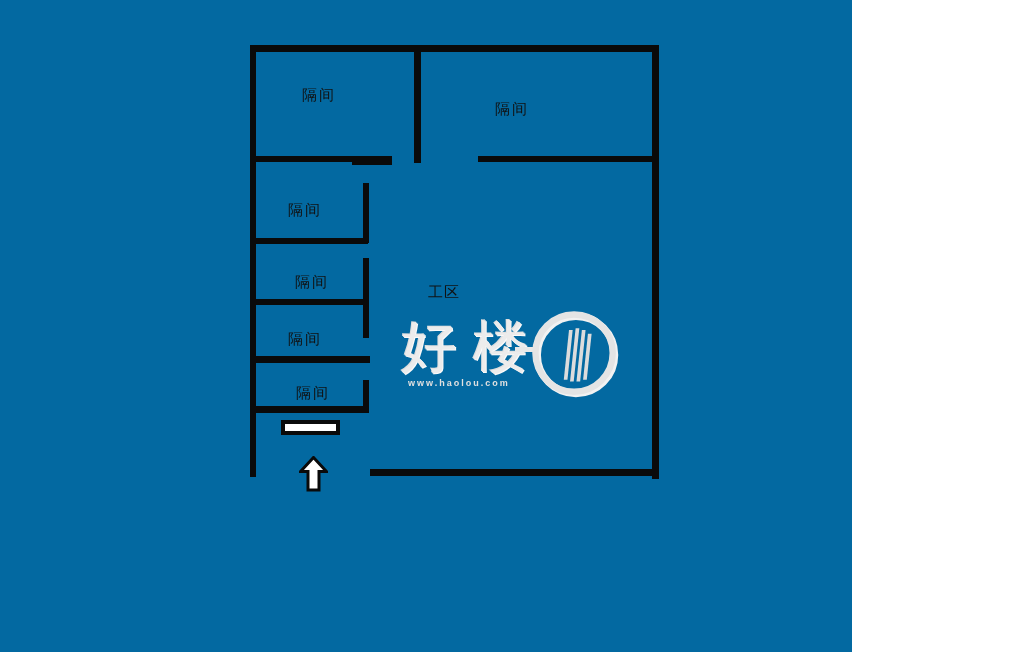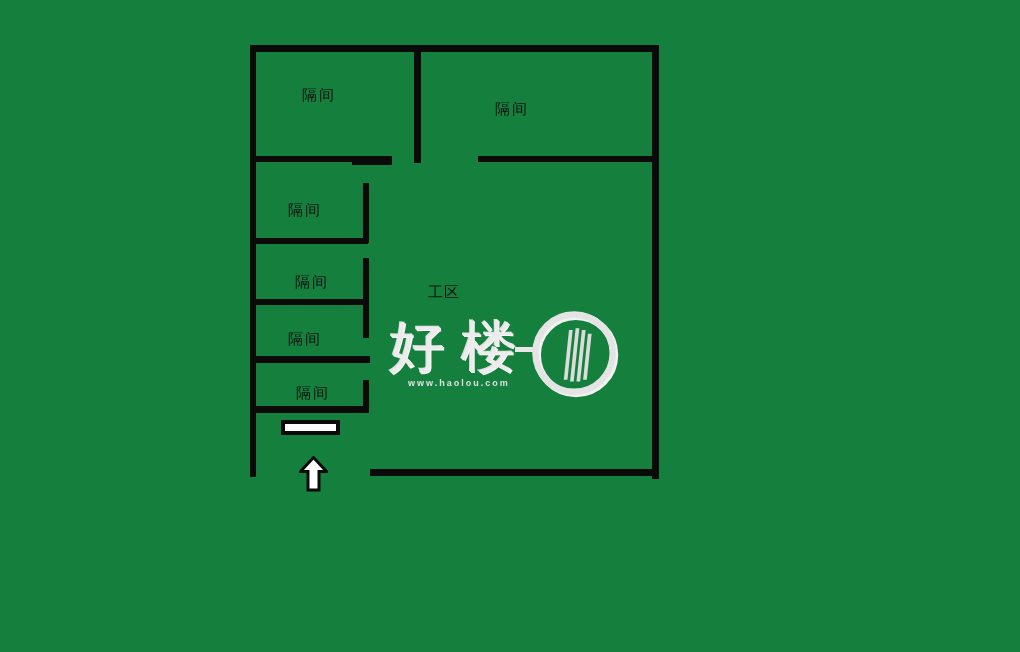--- a/index.html
+++ b/index.html
@@ -3,23 +3,23 @@
 <meta charset="utf-8">
 <style>
   html, body {
     margin: 0;
     padding: 0;
     background: #ffffff;
     font-family: "Liberation Serif", "DejaVu Serif", serif;
   }
   .canvas {
     position: relative;
-    width: 1020px;
+    width: 852px;
     height: 652px;
-    background: #15803d;
+    background: #0369a1;
     overflow: hidden;
   }
   .wall {
     position: absolute;
     background: #0a0a0a;
   }
   .room-label {
     position: absolute;
     transform: translate(-50%, -50%);
     font-size: 15px;
@@ -47,21 +47,21 @@
   .watermark {
     position: absolute;
     left: 385px;
     top: 305px;
     width: 250px;
     height: 100px;
     pointer-events: none;
   }
   .wm-brand {
     position: absolute;
-    left: 4px;
+    left: 16px;
     top: 14px;
     font-size: 56px;
     line-height: 1;
     letter-spacing: 16px;
     color: #ececec;
     text-shadow: 1px 1px 0 #fafafa, -1px -1px 0 #dedede;
     filter: blur(0.4px);
     white-space: nowrap;
   }
   .wm-dash {

